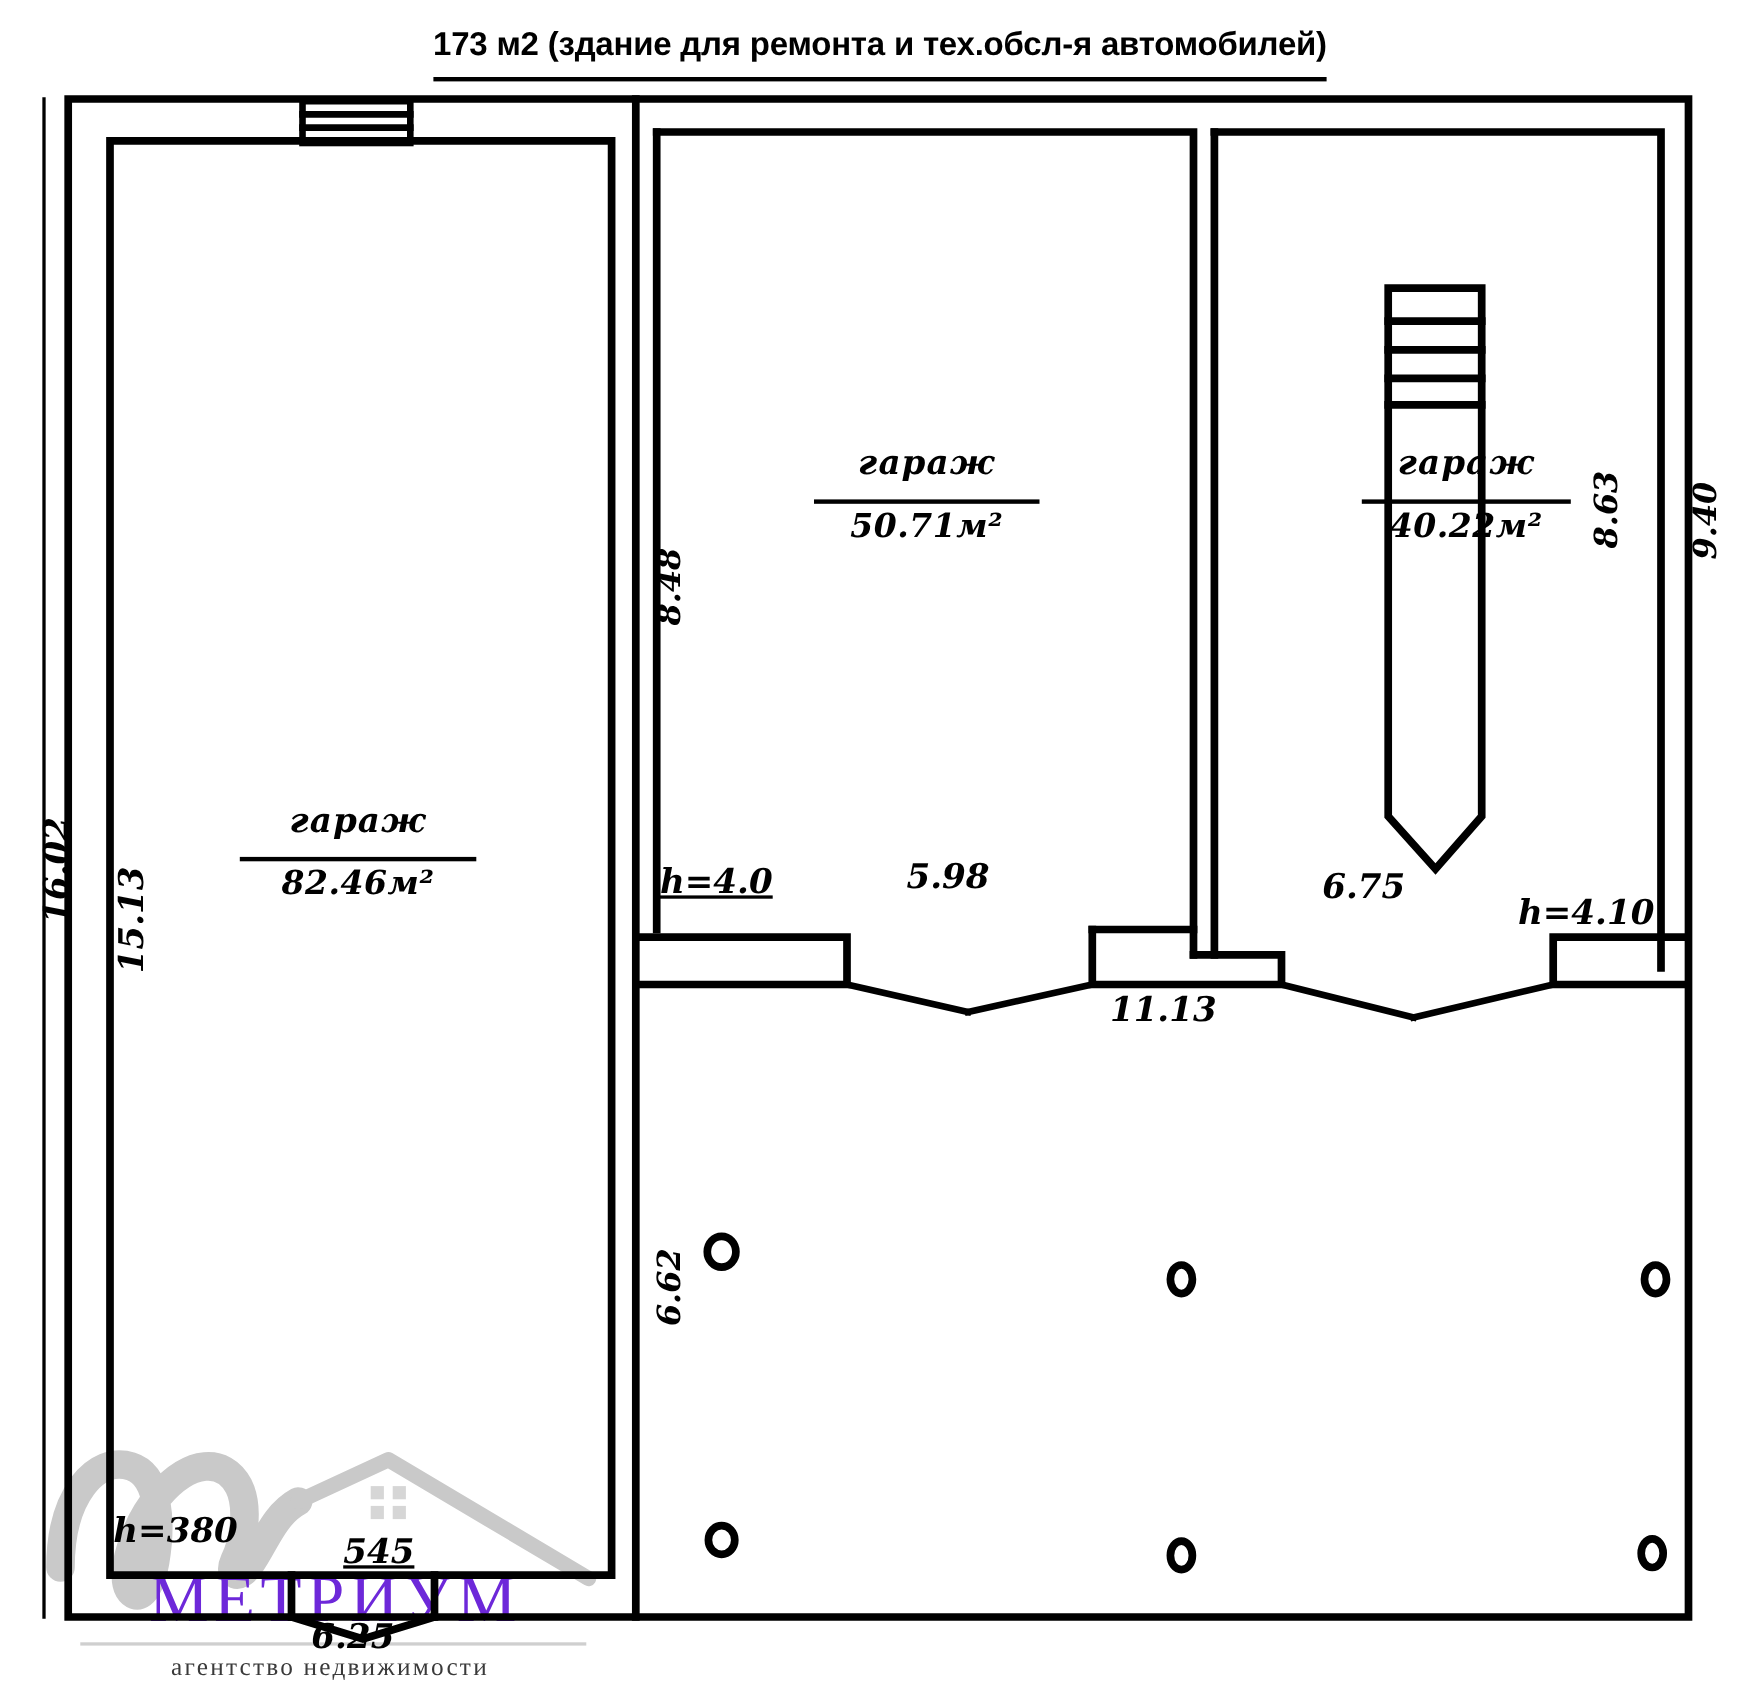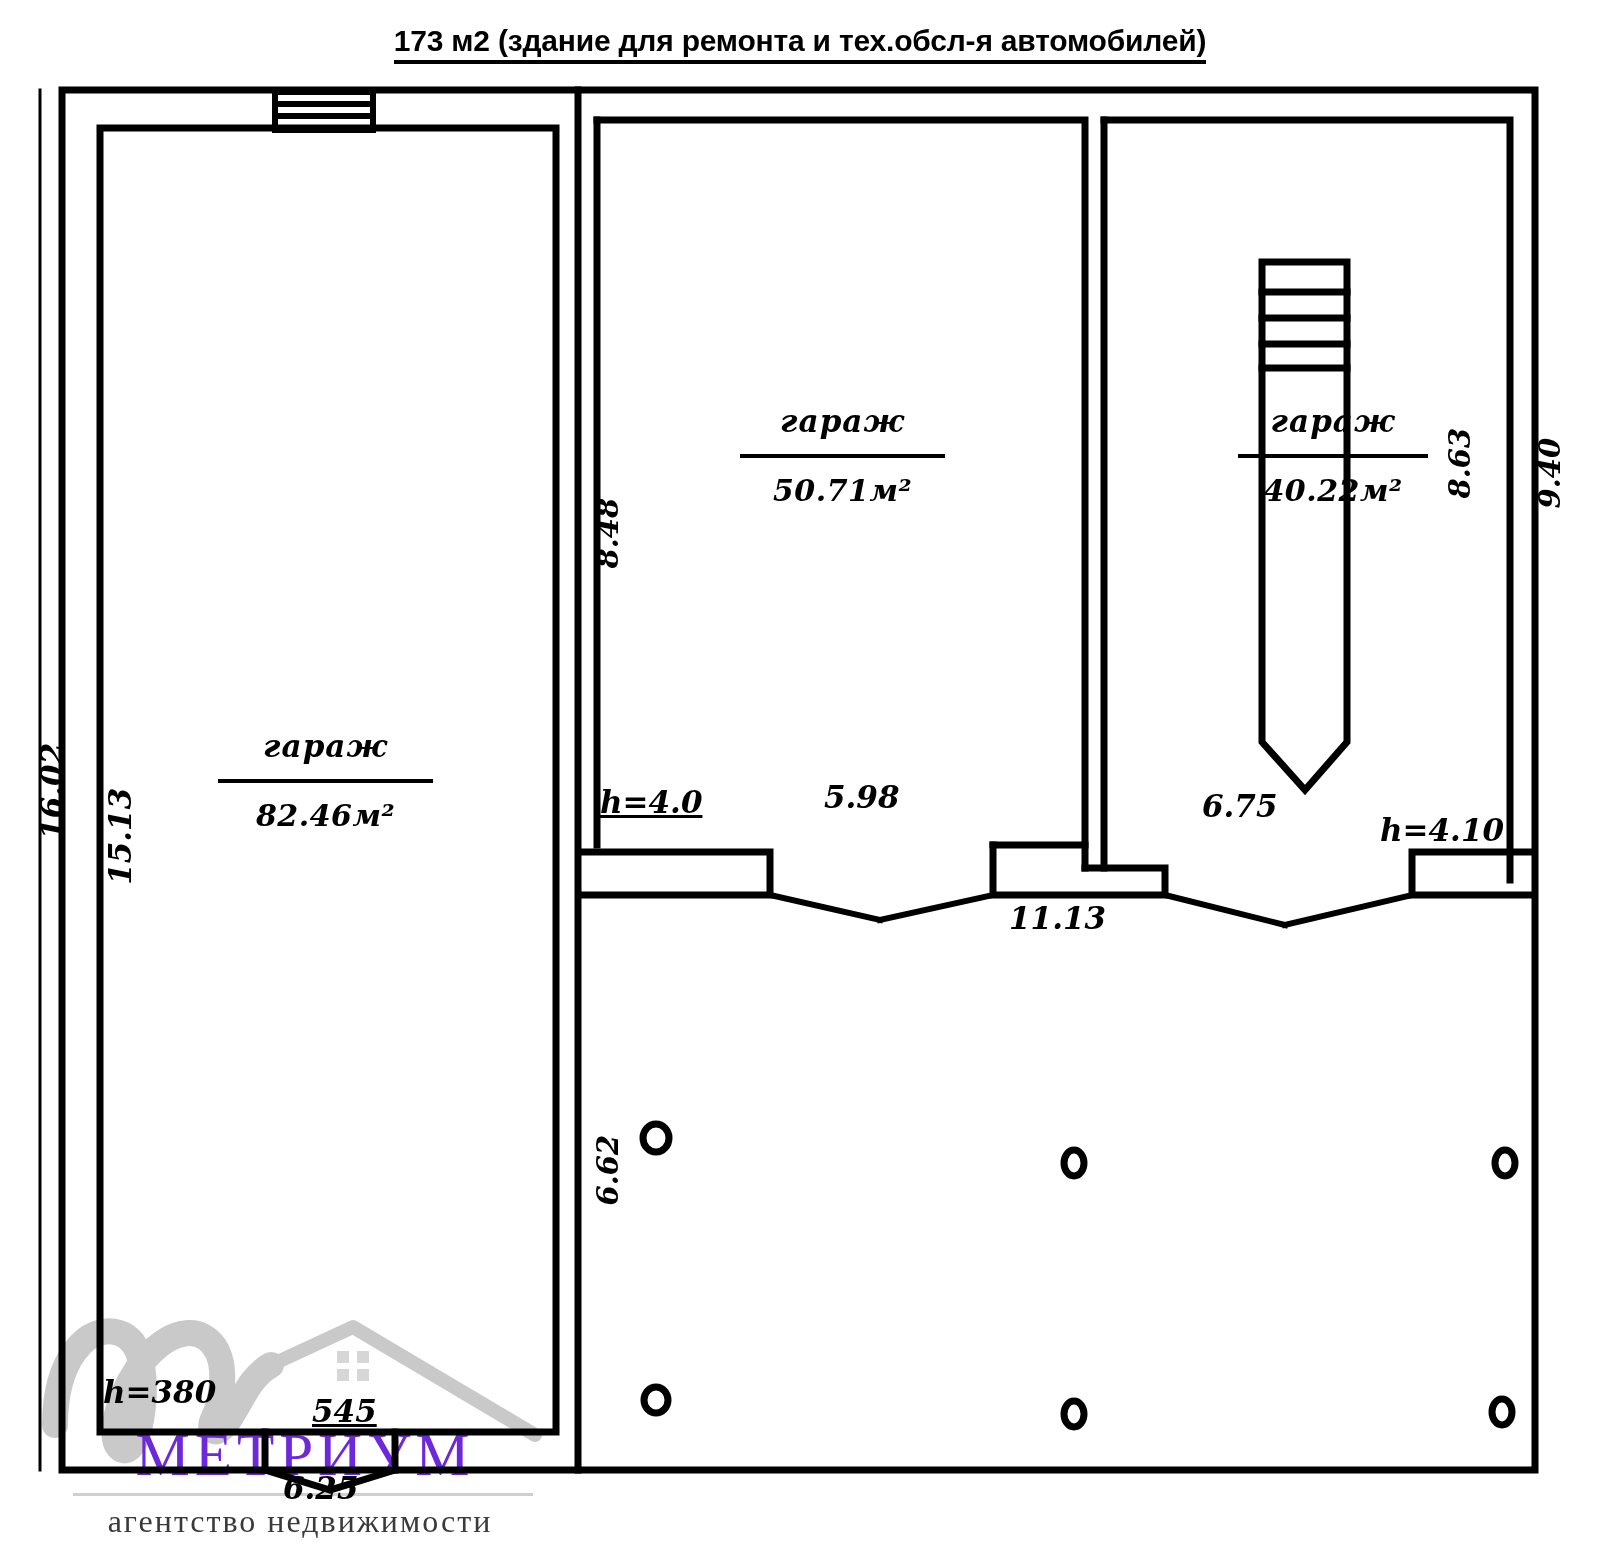--- a/index.html
+++ b/index.html
@@ -12,21 +12,21 @@
 
   .title{
     position:absolute;left:0;top:24px;width:1600px;
     text-align:center;
     font-family:"Liberation Sans",sans-serif;
     font-size:30px;font-weight:bold;color:#000;
     letter-spacing:-0.2px;
     white-space:nowrap;
   }
   .title span{
-    border-bottom:4px solid #000;padding-bottom:3px;
+    border-bottom:4px solid #000;padding-bottom:13px;
   }
 
   .plan{position:absolute;left:0;top:0;width:1600px;height:1547px;}
 
   
   .hand{
     position:absolute;
     font-family:"DejaVu Serif",serif;
     font-weight:bold;
     font-style:italic;
@@ -42,34 +42,34 @@
     font-family:"DejaVu Serif",serif;
     font-style:italic;font-weight:bold;
     color:#000;text-align:center;white-space:nowrap;
     line-height:1.18;
   }
   .roomlabel .nm{
     display:block;font-size:31px;
     border-bottom:4px solid #000;padding:0 4px 14px 4px;
     letter-spacing:1px;
   }
-  .roomlabel .ar{display:block;font-size:30px;padding-top:15px;letter-spacing:0.5px;}
+  .roomlabel .ar{display:block;font-size:30px;padding-top:3px;letter-spacing:0.5px;}
 
   .rot90{transform-origin:50% 50%;}
 
   
   .wm{position:absolute;left:35px;top:1255px;width:520px;height:290px;pointer-events:none;}
   .wm-text{
     position:absolute;left:60px;top:165px;width:420px;text-align:center;
     font-family:"Liberation Serif",serif;font-size:61px;font-weight:400;
     color:#6d28d9;letter-spacing:5px;
   }
   .wm-sub{
     position:absolute;left:50px;top:248px;width:430px;text-align:center;
-    font-family:"Liberation Serif",serif;font-size:32px;color:#3a3a3a;letter-spacing:2px;
+    font-family:"Liberation Serif",serif;font-size:23px;color:#3a3a3a;letter-spacing:2px;
   }
   .wm-rule{position:absolute;left:38px;top:238px;width:460px;height:3px;background:#cfcfcf;}
 </style>
 </head>
 <body>
 
 <div id="root">
 
   <div class="title">
     <span>173 м2 (здание для ремонта и тех.обсл-я автомобилей)</span>

